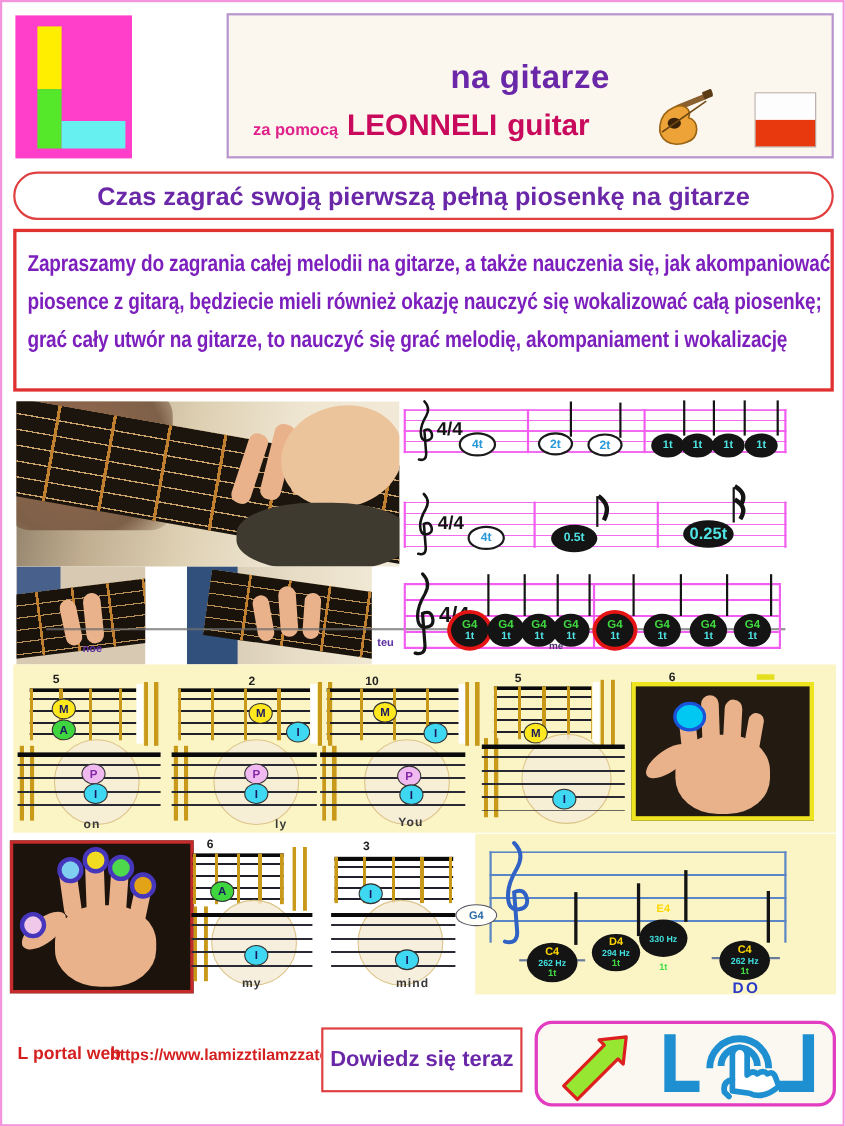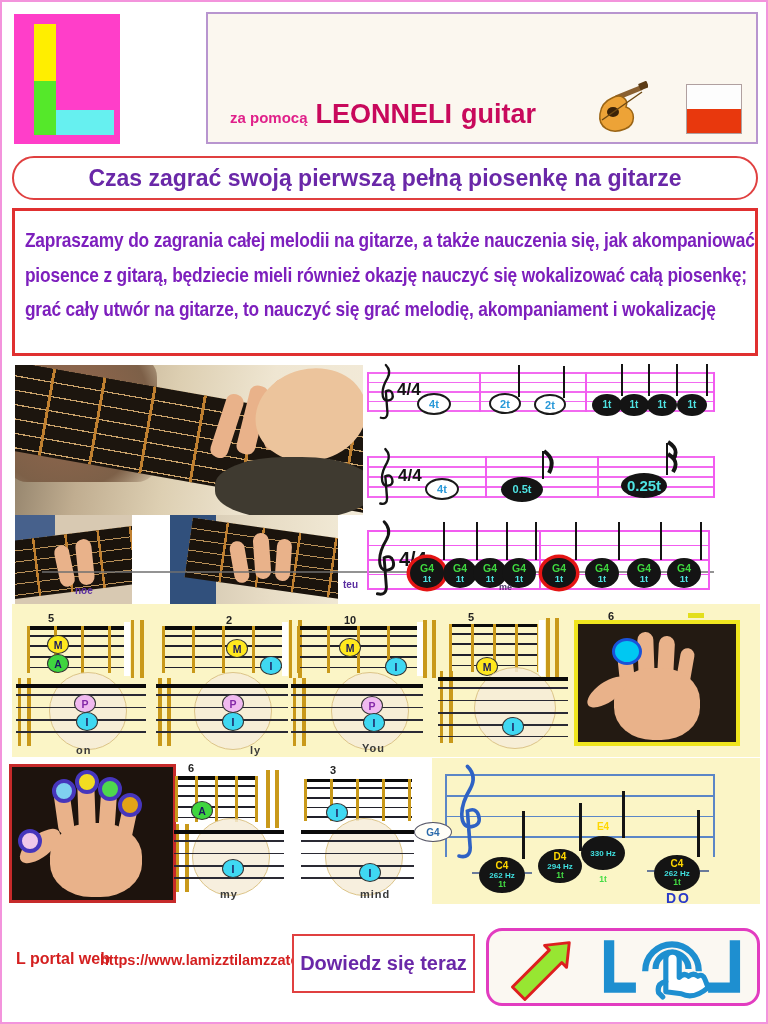--- a/index.html
+++ b/index.html
@@ -55,20 +55,21 @@
 
 <div id="page">
 
   <div class="ab" style="left:0;top:0;width:768px;height:150px;">
     <div class="ab" style="left:12px;top:12px;width:106px;height:130px;background:#ff3ec9;">
       <div class="ab" style="left:20px;top:10px;width:22px;height:57px;background:#ffee00;"></div>
       <div class="ab" style="left:20px;top:67px;width:22px;height:54px;background:#55e82a;"></div>
       <div class="ab" style="left:42px;top:96px;width:58px;height:25px;background:#66f0f0;"></div>
     </div>
     <div class="ab" style="left:204px;top:10px;width:552px;height:132px;background:#fbf7ef;border:2px solid #b895cf;box-sizing:border-box;">
+      <div class="ab" style="left:0;top:40px;width:100%;text-align:center;font-size:30px;font-weight:800;color:#6a28a8;letter-spacing:.5px;">na gitarze</div>
       <div class="ab" style="left:22px;bottom:12px;white-space:nowrap;text-align:center;">
         <span style="font-size:15px;font-weight:bold;color:#e0218a;margin-right:8px;">za pomocą</span><span style="font-size:27px;font-weight:800;color:#c8095c;">LEONNELI</span><span style="font-size:27px;font-weight:800;color:#c8095c;margin-left:9px;">guitar</span>
       </div>
       <svg class="ab" style="right:108px;bottom:4px;" width="66" height="58" viewBox="0 0 66 58">
         <rect x="32" y="16" width="30" height="5" rx="2" transform="rotate(-22 32 16)" fill="#8a6030"></rect>
         <rect x="56" y="4" width="9" height="7" rx="1" transform="rotate(-22 56 4)" fill="#5c3c16"></rect>
         <path d="M30 18 c9 -5 17 1 14 9 c10 3 10 18 -1 22 c-15 6 -27 -2 -25 -15 c1 -8 5 -13 12 -16 z" fill="#eda337" stroke="#9a6414" stroke-width="1.5"></path>
         <ellipse cx="31" cy="32" rx="6" ry="5" fill="#3a2208"></ellipse>
         <line x1="20" y1="40" x2="60" y2="12" stroke="#6e4812" stroke-width="1.4"></line>
       </svg>
@@ -286,21 +287,21 @@
     <div class="overlayL"></div>
     <div class="mk mkP" style="left:66px;top:10px;">
         <span>P</span>
       </div>
     <div class="mk mkI" style="left:66px;top:28px;">
         <span>I</span>
       </div>
   </div>
   <div class="cap" style="left:230px;top:742px;padding-left:18px;">ly</div>
 
-  <div class="num" style="left:342px;top:612px;text-align:right;">10</div>
+  <div class="num" style="left:330px;top:612px;text-align:right;">10</div>
   <div class="board" style="left:295px;top:624px;width:120px;height:47px;">
     <div class="overlayU" style="background:repeating-linear-gradient(to right,#c9991a 0 3px,transparent 3px 30px),linear-gradient(#0a0a0a 0 3.5px,transparent 3.5px),repeating-linear-gradient(to bottom,transparent 0 8.8px,#20202a 8.8px 10.6px);"></div>
     <div class="mk mkM" style="left:42px;top:12px;">
         <span>M</span>
       </div>
     <div class="mk mkI" style="left:88px;top:31px;">
         <span>I</span>
       </div>
   </div>
   <div class="slit" style="left:415px;top:620px;height:54px;"></div>

